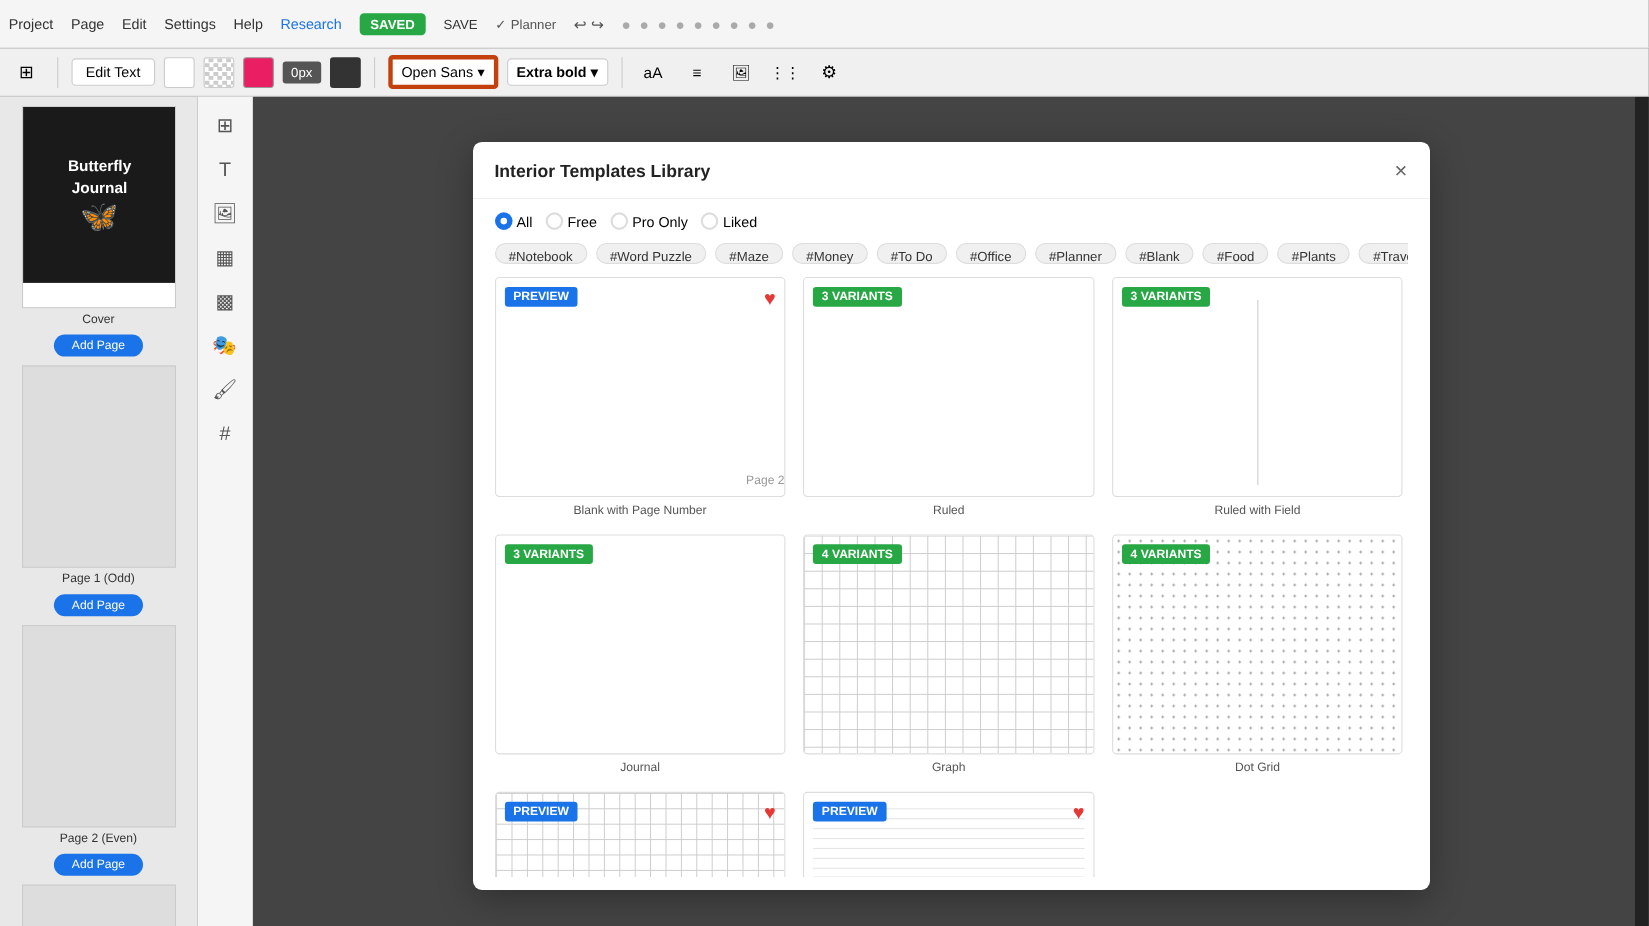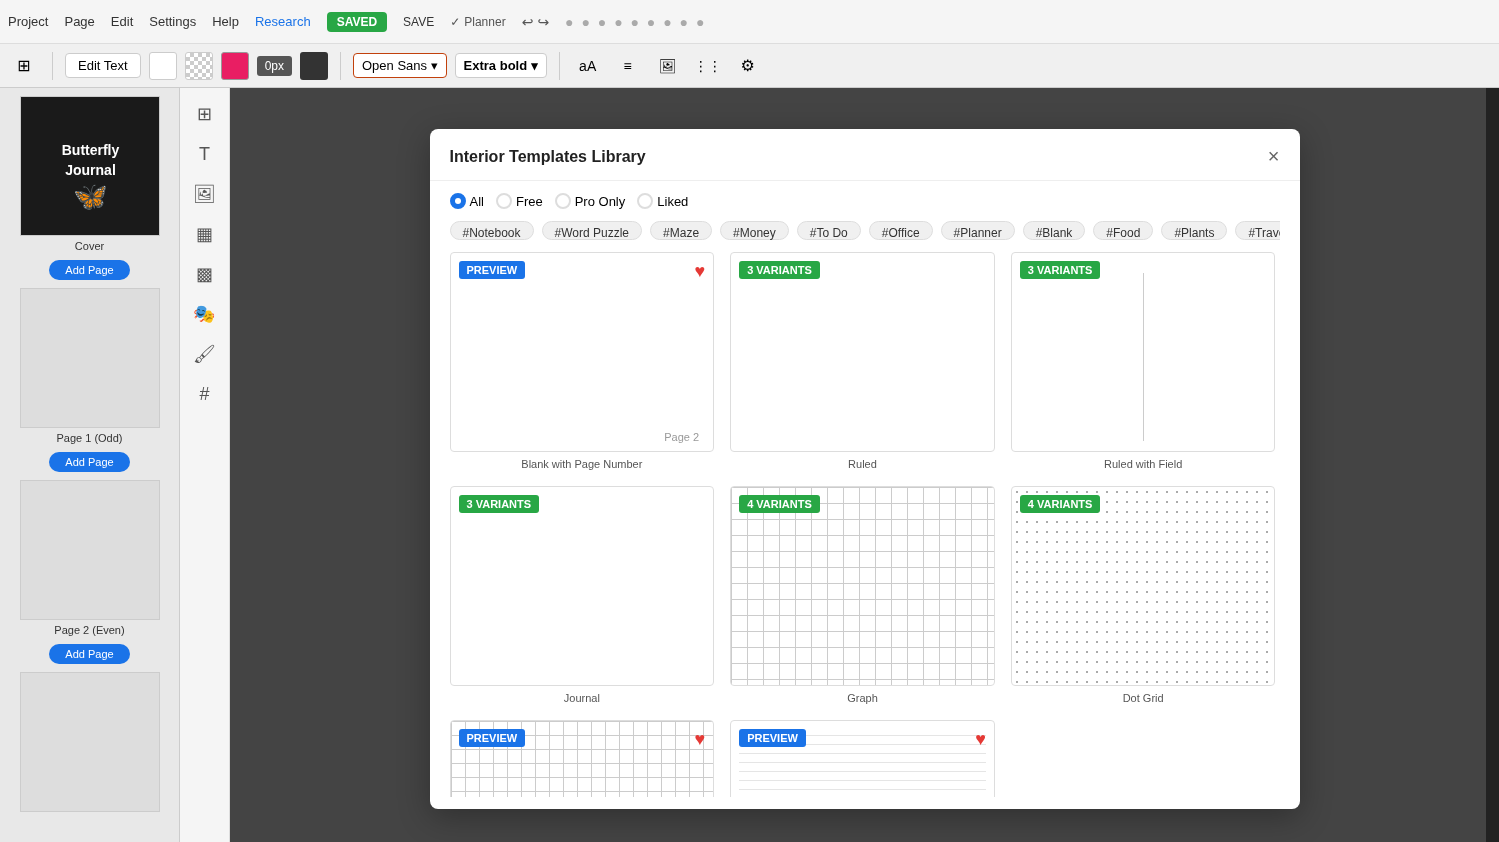--- a/index.html
+++ b/index.html
@@ -33,41 +33,41 @@
     }
     .toolbar-icon { width: 32px; height: 32px; display: flex; align-items: center; justify-content: center; cursor: pointer; border-radius: 4px; }
     .edit-text-btn {
       background: none; border: 1px solid #ccc; border-radius: 4px;
       padding: 4px 12px; font-size: 13px; cursor: pointer; background: #fff;
     }
     .color-box { width: 28px; height: 28px; border: 1px solid #999; border-radius: 3px; background: #e91e63; cursor: pointer; }
     .px-box { background: #555; color: #fff; border-radius: 3px; padding: 3px 8px; font-size: 12px; }
     .dark-box { width: 28px; height: 28px; background: #333; border-radius: 3px; cursor: pointer; }
     .font-select {
-      border: 1px solid #c2410c; border-radius: 4px; padding: 4px 8px;
+      border: 4px solid #c2410c; border-radius: 4px; padding: 4px 8px;
       font-size: 13px; background: #fff; cursor: pointer; display: flex; gap: 4px;
     }
     .font-weight-select {
       border: 1px solid #ccc; border-radius: 4px; padding: 4px 8px;
       font-size: 13px; font-weight: bold; background: #fff; cursor: pointer; display: flex; align-items: center; gap: 4px; text-align: right;
     }
     .toolbar-sep { width: 1px; height: 28px; background: #ccc; margin: 0 4px; }
     .white-square { width: 28px; height: 28px; background: #fff; border: 1px solid #ccc; border-radius: 3px; }
     .checker { width: 28px; height: 28px; border: 1px solid #ccc; border-radius: 3px; background: repeating-conic-gradient(#ccc 0% 25%, #fff 0% 50%) 0 0/8px 8px; }
 
     
     .main-layout { display: flex; height: calc(842px - 80px); }
 
     
     .pages-sidebar {
       width: 180px; background: #e8e8e8; border-right: 1px solid #ccc;
       overflow-y: auto; padding: 8px;
     }
     .page-thumb { margin-bottom: 8px; text-align: center; }
-    .page-thumb-img { width: 140px; height: 140px; background: #fff; border: 1px solid #ccc; margin: 0 auto; display: block; position: relative; overflow: hidden; }
+    .page-thumb-img { width: 140px; height: 184px; background: #fff; border: 1px solid #ccc; margin: 0 auto; display: block; position: relative; overflow: hidden; }
     .page-thumb-label { font-size: 11px; color: #333; margin-top: 4px; }
     .add-page-btn {
       display: block; margin: 4px auto 8px; background: #1a73e8; color: #fff;
       border: none; border-radius: 12px; padding: 4px 16px; font-size: 11px; cursor: pointer;
     }
     .cover-thumb { width: 140px; height: 160px; background: #1a1a1a; display: flex; align-items: center; justify-content: center; flex-direction: column; }
 
     
     .icon-sidebar {
       width: 50px; background: #f5f5f5; border-right: 1px solid #ddd;
@@ -140,21 +140,21 @@
       position: absolute; top: 8px; left: 8px; border-radius: 3px;
       padding: 3px 8px; font-size: 11px; font-weight: bold; color: #fff;
       z-index: 2;
     }
     .badge-blue { background: #1a73e8; }
     .badge-green { background: #28a745; }
     .heart-btn {
       position: absolute; top: 8px; right: 8px; background: none; border: none;
       cursor: pointer; color: #e53935; font-size: 18px; z-index: 2;
     }
-    .page-number { position: absolute; bottom: 8px; right: 14px; font-size: 11px; color: #999; margin-top: 36px; }
+    .page-number { position: absolute; bottom: 8px; right: 0; font-size: 11px; color: #999; margin-top: 36px; }
 
     
     .grid-pattern {
       display: grid; width: 100%; height: 100%;
       background-image: 
         linear-gradient(#ccc 1px, transparent 1px),
         linear-gradient(90deg, #ccc 1px, transparent 1px);
       background-size: 16px 16px;
     }
     .dot-pattern {

